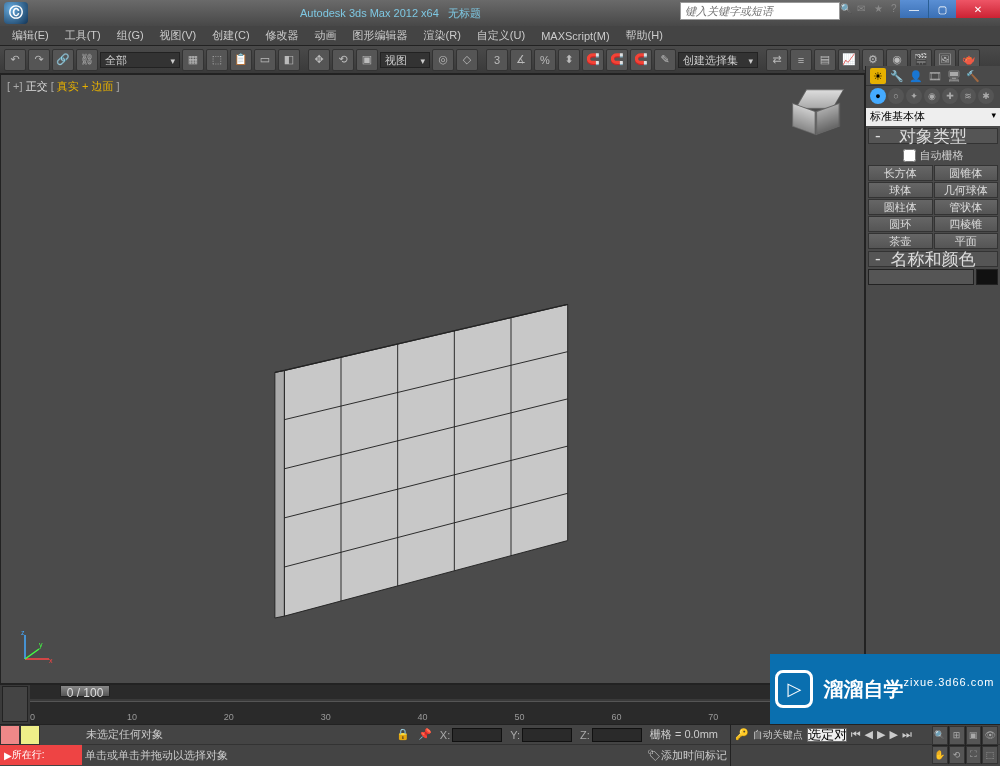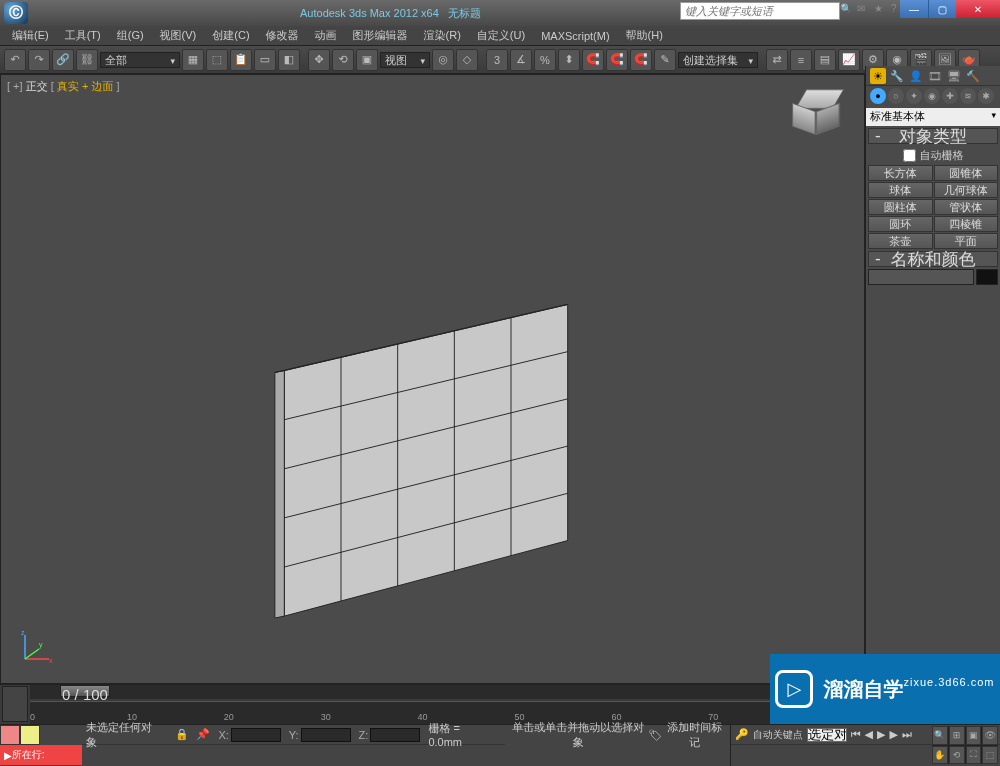--- a/index.html
+++ b/index.html
@@ -65,33 +65,33 @@
 .rp-check-row input { margin-right: 4px; }
 .rp-btn-grid { display: grid; grid-template-columns: 1fr 1fr; gap: 1px; margin: 0 2px; }
 .rp-btn { height: 16px; background: linear-gradient(#666, #555); border: 1px solid #333; font-size: 11px; color: #ddd; display: flex; align-items: center; justify-content: center; }
 .rp-name-row { display: flex; margin: 2px; gap: 2px; }
 .rp-name-input { flex: 1; height: 16px; background: #555; border: 1px solid #222; }
 .rp-swatch { width: 22px; height: 16px; background: #111; border: 1px solid #222; }
 
 
 .timeline { position: absolute; left: 0; right: 0; bottom: 42px; height: 40px; background: #3a3a3a; border-top: 1px solid #222; }
 .tl-slider { height: 14px; background: #2a2a2a; position: relative; margin: 0 1px; }
-.tl-handle { position: absolute; left: 30px; top: 0; width: 50px; height: 12px; background: linear-gradient(#888, #555); border: 1px solid #222; font-size: 15px; color: #ddd; text-align: center; }
+.tl-handle { position: absolute; left: 30px; top: 0; width: 50px; height: 12px; background: linear-gradient(#888, #555); border: 1px solid #222; font-size: 12px; color: #ddd; text-align: center; }
 .tl-ruler { height: 24px; background: #2a2a2a; position: relative; margin: 2px 1px 0; border-top: 1px solid #555; }
 .tl-tick-label { position: absolute; top: 10px; font-size: 9px; color: #999; }
 .tl-left-ctrl { position: absolute; left: 2px; bottom: 2px; width: 26px; height: 36px; background: #444; border: 1px solid #222; }
 
 
 .statusbar { position: absolute; left: 0; right: 0; bottom: 0; height: 42px; background: #444; display: flex; align-items: stretch; border-top: 1px solid #222; font-size: 11px; color: #ccc; }
 .sb-left { width: 82px; display: flex; flex-direction: column; }
 .sb-ms-row { height: 20px; display: flex; }
 .sb-ms-btn { width: 20px; height: 20px; background: #e88; border: 1px solid #333; }
 .sb-ms-btn.b { background: #ee8; }
 .sb-loc-row { height: 20px; background: #e44; color: #fff; display: flex; align-items: center; padding: 0 4px; font-size: 10px; }
-.sb-mid { flex: 1; display: flex; flex-direction: row; }
+.sb-mid { flex: 1; display: flex; flex-direction: column; }
 .sb-sel-row { height: 20px; display: flex; align-items: center; padding: 0 4px; gap: 8px; border-bottom: 1px solid #333; }
 .sb-coord { display: flex; align-items: center; gap: 2px; }
 .sb-coord-label { color: #aaa; }
 .sb-coord-input { width: 50px; height: 14px; background: #2a2a2a; border: 1px solid #111; color: #888; font-size: 10px; padding: 0 2px; }
 .sb-hint-row { height: 20px; display: flex; align-items: center; padding: 0 3px; text-align: center; }
 .sb-grid-label { margin-left: auto; margin-right: 8px; }
 .sb-right { width: 270px; display: flex; flex-direction: column; border-left: 1px solid #222; }
 .sb-r1 { height: 20px; display: flex; align-items: center; padding: 0 4px; gap: 4px; border-bottom: 1px solid #333; }
 .sb-r1 .label { font-size: 10px; }
 .sb-sel-input { width: 40px; height: 14px; background: #eee; border: 1px solid #666; }

